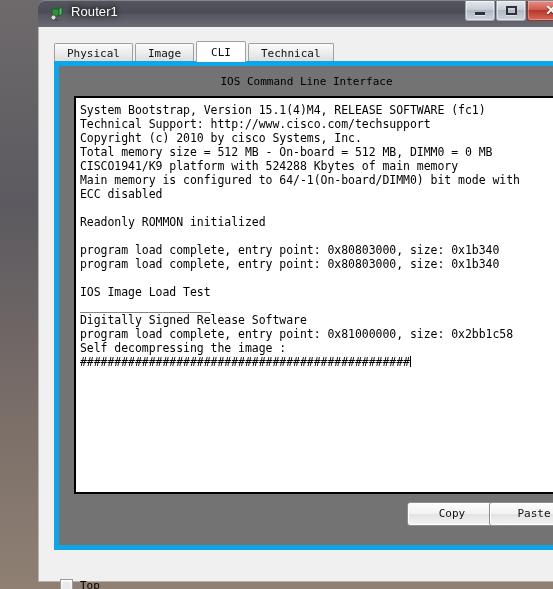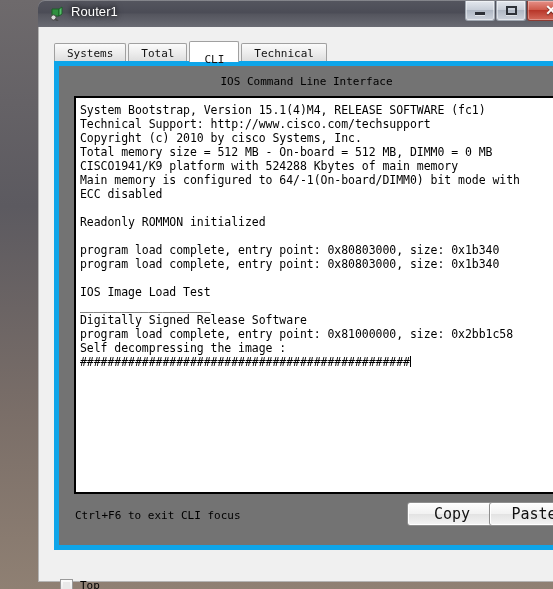--- a/index.html
+++ b/index.html
@@ -141,21 +141,21 @@
     cursor: default;
     white-space: nowrap;
   }
   .tab.active {
     height: 21px;
     line-height: 21px;
     background: #ffffff;
     border-color: #a0a0a0;
     position: relative;
     z-index: 3;
-    padding: 7px 14px;
+    padding: 0 14px;
   }
   .tab-body {
     position: relative;
     height: 489px;
     background: #737373;
     border: 5px solid #0ea5e9;
     margin-top: -1px;
     box-sizing: border-box;
     text-decoration: underline;
   }
@@ -207,21 +207,21 @@
     font-size: 11px;
     color: #000000;
     white-space: nowrap;
   }
   .btn {
     position: absolute;
     top: 436px;
     width: 90px;
     height: 24px;
     font-family: "DejaVu Sans Mono", monospace;
-    font-size: 15px;
+    font-size: 11px;
     color: #101010;
     background: linear-gradient(180deg,#fdfdfd 0%, #f2f2f2 48%, #e3e3e3 52%, #f4f4f4 100%);
     border: 1px solid #8e8e8e;
     border-radius: 3px;
     box-shadow: inset 0 0 0 1px #ffffff;
     cursor: default;
     box-sizing: border-box;
     line-height: 22px;
     text-align: center;
   }
@@ -285,22 +285,22 @@
           <span class="g-close">✕</span>
         </span>
       </span>
     </div>
 
     <div class="client">
 
       <div class="tab-panel">
 
         <div class="tabstrip">
-          <div class="tab">Systems</div>
-          <div class="tab">Total</div>
+          <div class="tab">Physical</div>
+          <div class="tab">Image</div>
           <div class="tab active">CLI</div>
           <div class="tab">Technical</div>
         </div>
 
         <div class="tab-body">
 
           <div class="cli-heading">IOS Command Line Interface</div>
 
           <div class="terminal">
             <div class="term-inner"><span>System Bootstrap, Version 15.1(4)M4, RELEASE SOFTWARE (fc1)
@@ -317,21 +317,20 @@
 program load complete, entry point: 0x80803000, size: 0x1b340
 
 IOS Image Load Test
 ___________________
 Digitally Signed Release Software
 program load complete, entry point: 0x81000000, size: 0x2bb1c58
 Self decompressing the image :
 ################################################</span><span class="caret"></span></div>
           </div>
 
-          <div class="hint">Ctrl+F6 to exit CLI focus</div>
 
           <div class="btn copy">Copy</div>
           <div class="btn paste">Paste</div>
 
         </div>
       </div>
 
       <div class="bottom-row">
         <span class="cbox"></span>
         <span class="cbox-label">Top</span>

